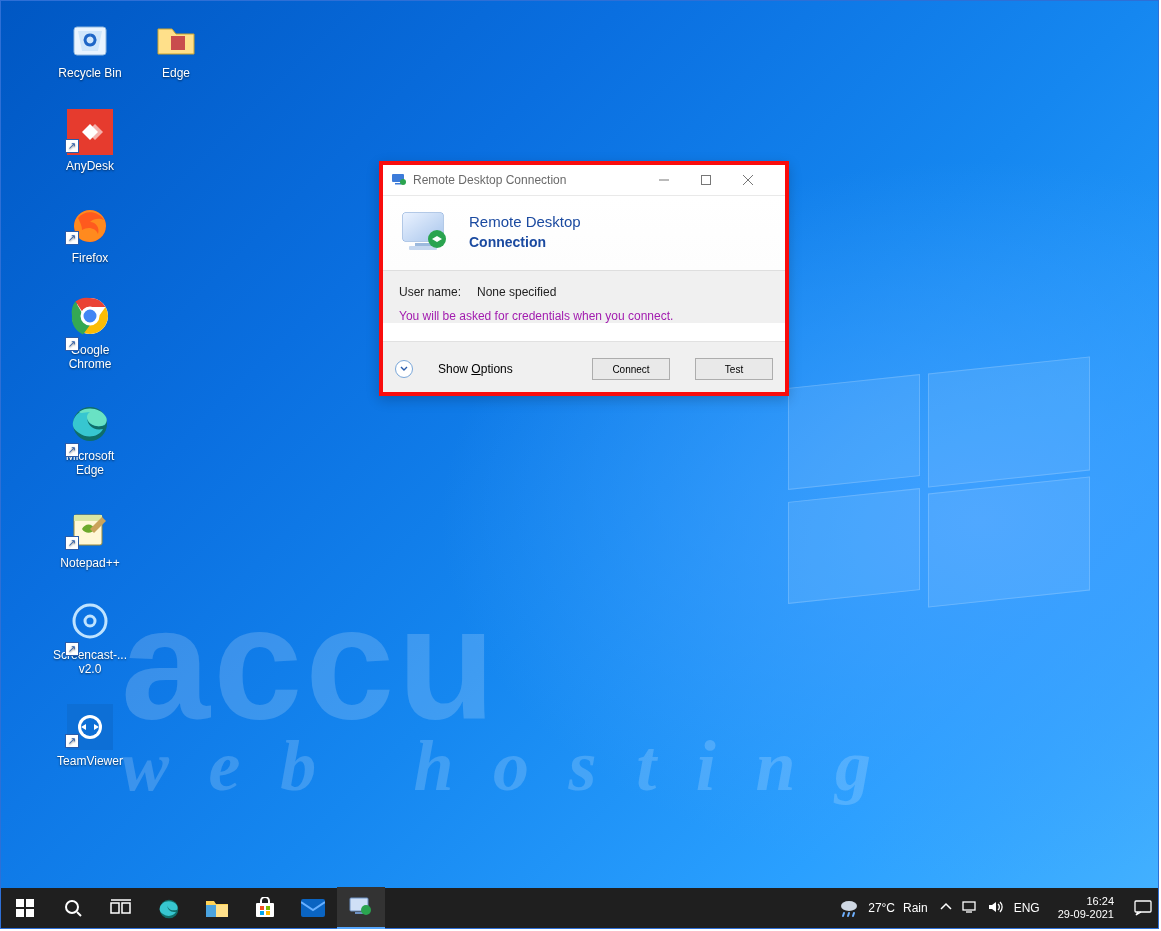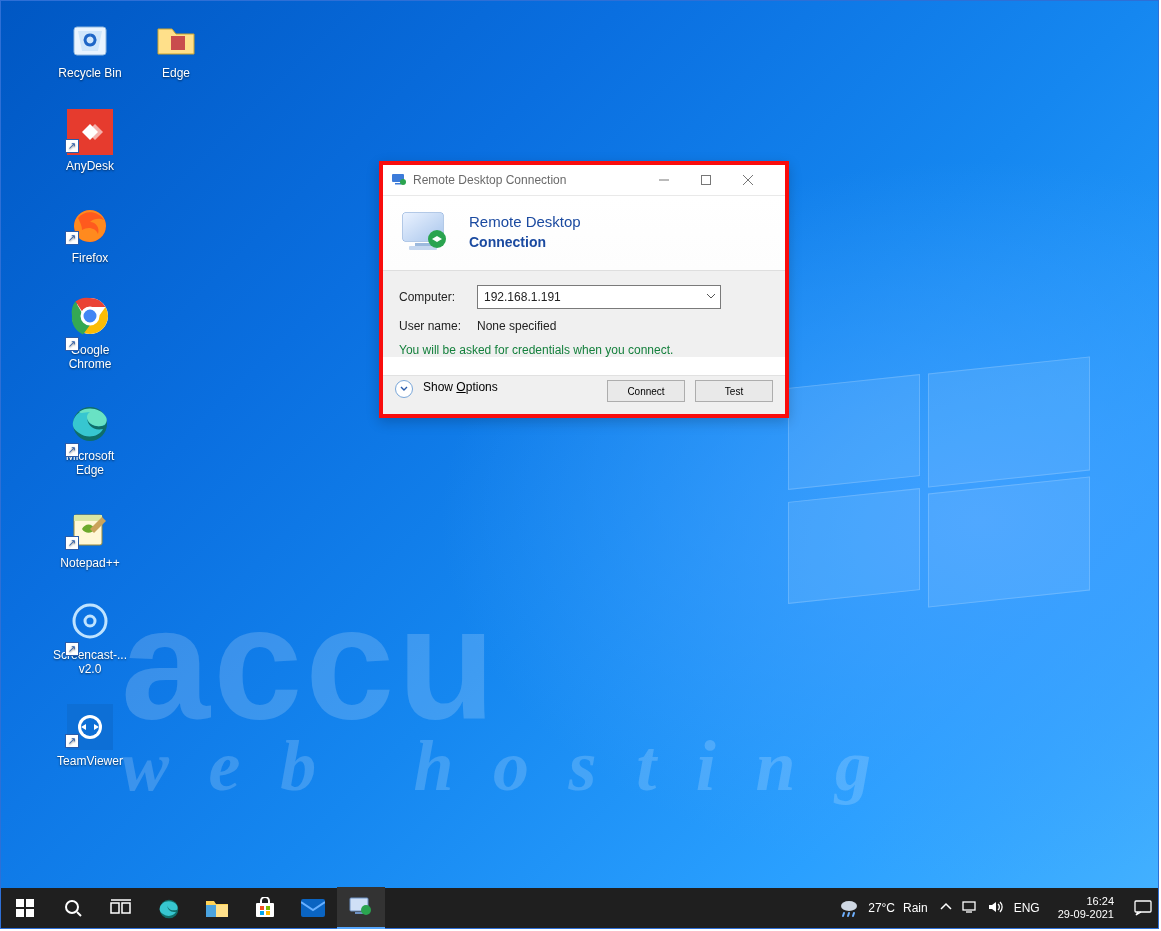--- a/index.html
+++ b/index.html
@@ -48,22 +48,22 @@
   .rdc .titlebar .tspacer{flex:1}
   .rdc .winbtn{width:42px;height:30px;display:flex;align-items:center;justify-content:center;color:#777}
   .rdc .hero{height:74px;background:linear-gradient(#fff,#fdfdfd);border-bottom:1px solid #dedede;display:flex;align-items:center;padding-left:16px;gap:14px}
   .rdc .hero svg{flex:0 0 auto}
   .rdc .hero .t1{color:#1b4aa0;font-size:15px;line-height:18px}
   .rdc .hero .t2{color:#1b4aa0;font-size:14px;font-weight:700;line-height:22px}
   .rdc .body{padding:14px 16px 0 16px;font-size:12px;color:#222;background:var(--win-bg)}
   .rdc .row{display:flex;align-items:center;margin-bottom:10px;gap:10px}
   .rdc .row .lab{width:68px}
   .rdc .combo{flex:0 0 232px;height:22px;border:1px solid #7a7a7a;background:#fff;display:flex;align-items:center;justify-content:space-between;padding:0 4px 0 6px;font-size:12px}
-  .rdc .hint{margin:6px 0 18px 0;color:#15803d}
-  .rdc .footer{background:var(--win-bg);padding:4px 12px 12px 12px;display:flex;gap:10px;border-top:1px solid #e1e1e1}
+  .rdc .hint{margin:6px 0 18px 0;color:#a21caf}
+  .rdc .footer{background:var(--win-bg);padding:16px 12px 12px 12px;display:flex;align-items:center;gap:25px;border-top:1px solid #e1e1e1}
   .rdc .chev{width:16px;height:16px;border:1px solid #7aa7d9;border-radius:50%;display:flex;align-items:center;justify-content:center;color:#2a5caa;font-size:10px;background:#fff}
   .rdc .spacer{flex:1}
   .rdc button.btn{width:78px;height:22px;font-size:10px;background:#e9e9e9;border:1px solid #adadad}
   .rdc .show-opt{font-size:12px}
   .rdc .show-opt u{text-decoration:underline}
   
   .taskbar{position:absolute;left:0;right:0;bottom:0;height:40px;background:var(--taskbar);display:flex;align-items:center;color:#fff;font-size:12px}
   .taskbar .tb-left{display:flex;align-items:center;height:100%}
   .taskbar .tb-item{width:48px;height:100%;display:flex;align-items:center;justify-content:center}
   .taskbar .tb-right{margin-left:auto;display:flex;align-items:center;height:100%;gap:12px;padding-right:4px}
@@ -240,29 +240,20 @@
           <path d="M33 32l5-3v6zM43 32l-5-3v6z" fill="#fff"></path>
       </svg>
       <div>
         <div class="t1">Remote Desktop</div>
         <div class="t2">Connection</div>
       </div>
     </div>
 
     <div class="body">
       <div class="row">
-        <span class="lab">Computer:</span>
-        <div class="combo">
-          <span>192.168.1.191</span>
-          <span><svg width="10" height="10">
-                <path d="M1 3l4 4 4-4" fill="none" stroke="#555" stroke-width="1"></path>
-              </svg></span>
-        </div>
-      </div>
-      <div class="row">
         <span class="lab">User name:</span>
         <span>None specified</span>
       </div>
       <div class="hint">You will be asked for credentials when you connect.</div>
     </div>
 
     <div class="footer">
       <span class="chev">
           <svg width="8" height="8">
             <path d="M1 2l3 3 3-3" fill="none" stroke="#2a5caa" stroke-width="1.4"></path>

